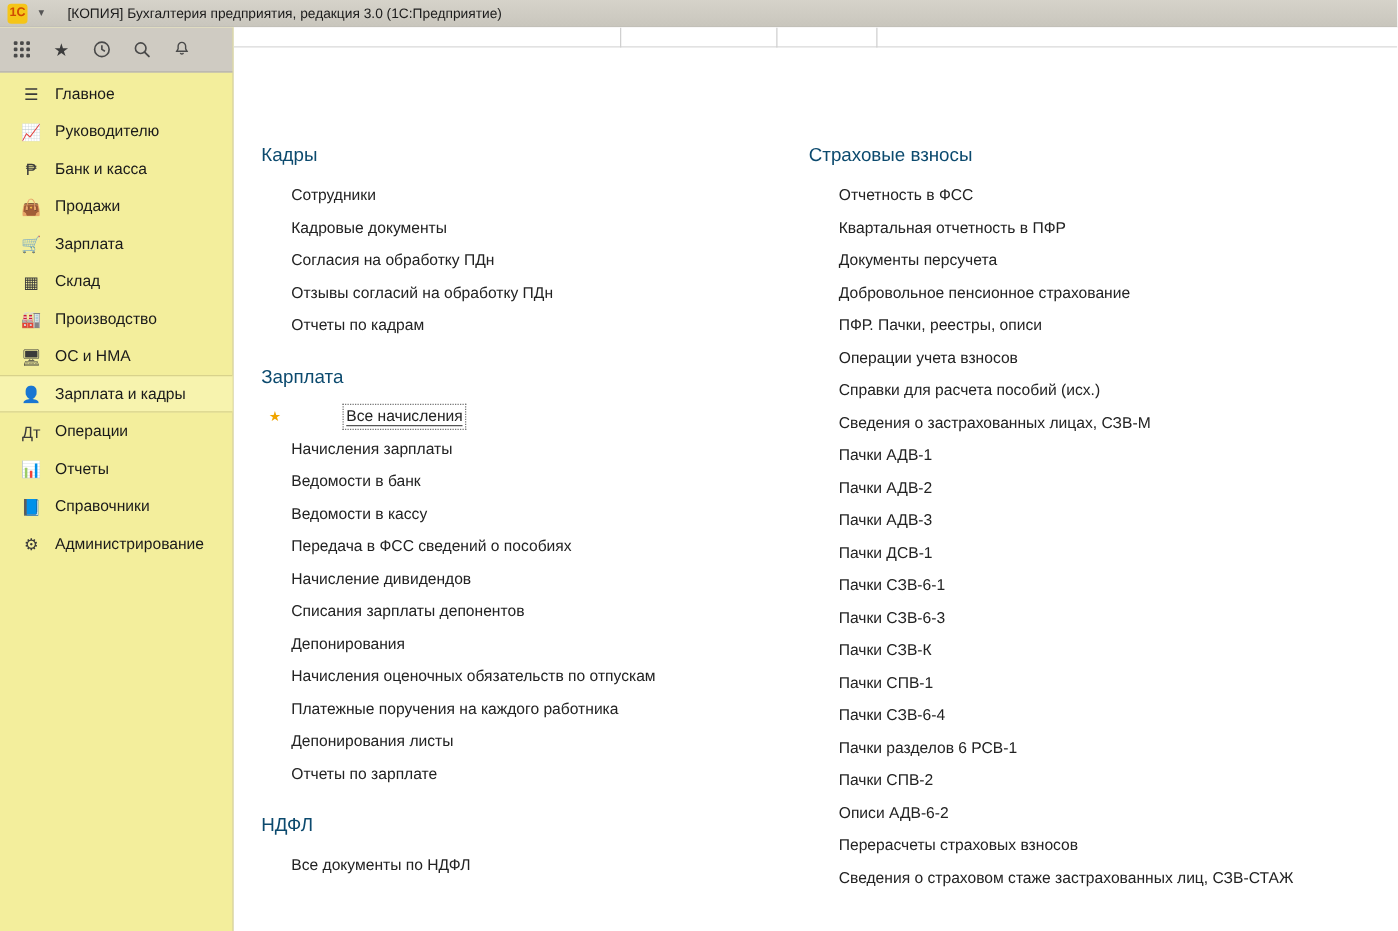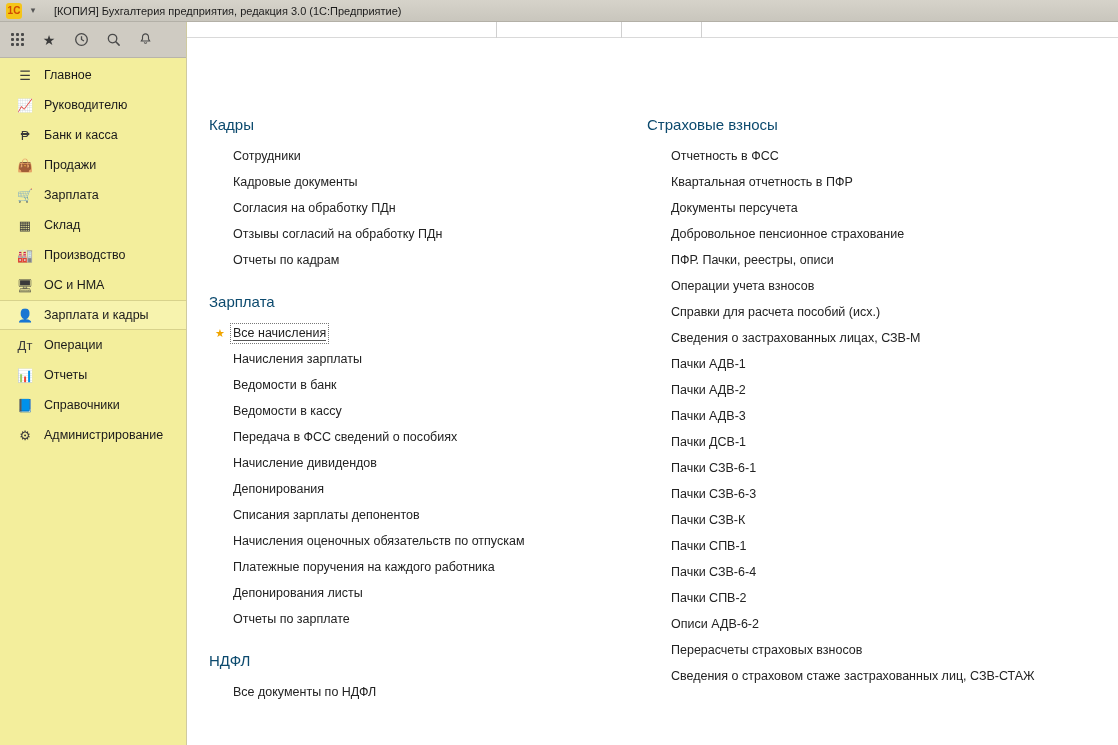--- a/index.html
+++ b/index.html
@@ -159,20 +159,21 @@
     position: absolute;
     left: 6px;
     color: #f0a500;
     font-size: 11px;
   }
   .link-row span.lbl { border-bottom: 1px dotted transparent; text-align: center; }
   .link-row.selected span.lbl {
     border-bottom: 1px solid #555;
     outline: 1px dotted #777;
     outline-offset: 2px;
+    margin-left: 44px;
   }
 </style>
 </head>
 <body>
 
 <div class="titlebar">
   <span class="tb-icon tb-logo">1С</span>
   <span class="tb-icon tb-nav">▾</span>
   <span class="tb-title">[КОПИЯ] Бухгалтерия предприятия, редакция 3.0  (1С:Предприятие)</span>
 </div>
@@ -313,24 +314,24 @@
             <div class="link-row">
               <span class="lbl">Ведомости в кассу</span>
             </div>
             <div class="link-row">
               <span class="lbl">Передача в ФСС сведений о пособиях</span>
             </div>
             <div class="link-row">
               <span class="lbl">Начисление дивидендов</span>
             </div>
             <div class="link-row">
+              <span class="lbl">Списания зарплаты депонентов</span>
+            </div>
+            <div class="link-row">
               <span class="lbl">Депонирования</span>
-            </div>
-            <div class="link-row">
-              <span class="lbl">Списания зарплаты депонентов</span>
             </div>
             <div class="link-row">
               <span class="lbl">Начисления оценочных обязательств по отпускам</span>
             </div>
             <div class="link-row">
               <span class="lbl">Платежные поручения на каждого работника</span>
             </div>
             <div class="link-row">
               <span class="lbl">Депонирования листы</span>
             </div>
@@ -393,20 +394,23 @@
             <div class="link-row">
               <span class="lbl">Пачки СЗВ-К</span>
             </div>
             <div class="link-row">
               <span class="lbl">Пачки СПВ-1</span>
             </div>
             <div class="link-row">
               <span class="lbl">Пачки СЗВ-6-4</span>
             </div>
             <div class="link-row">
+              <span class="lbl">Пачки разделов 6 РСВ-1</span>
+            </div>
+            <div class="link-row">
               <span class="lbl">Пачки СПВ-2</span>
             </div>
             <div class="link-row">
               <span class="lbl">Описи АДВ-6-2</span>
             </div>
             <div class="link-row">
               <span class="lbl">Перерасчеты страховых взносов</span>
             </div>
             <div class="link-row">
               <span class="lbl">Сведения о страховом стаже застрахованных лиц, СЗВ-СТАЖ</span>

